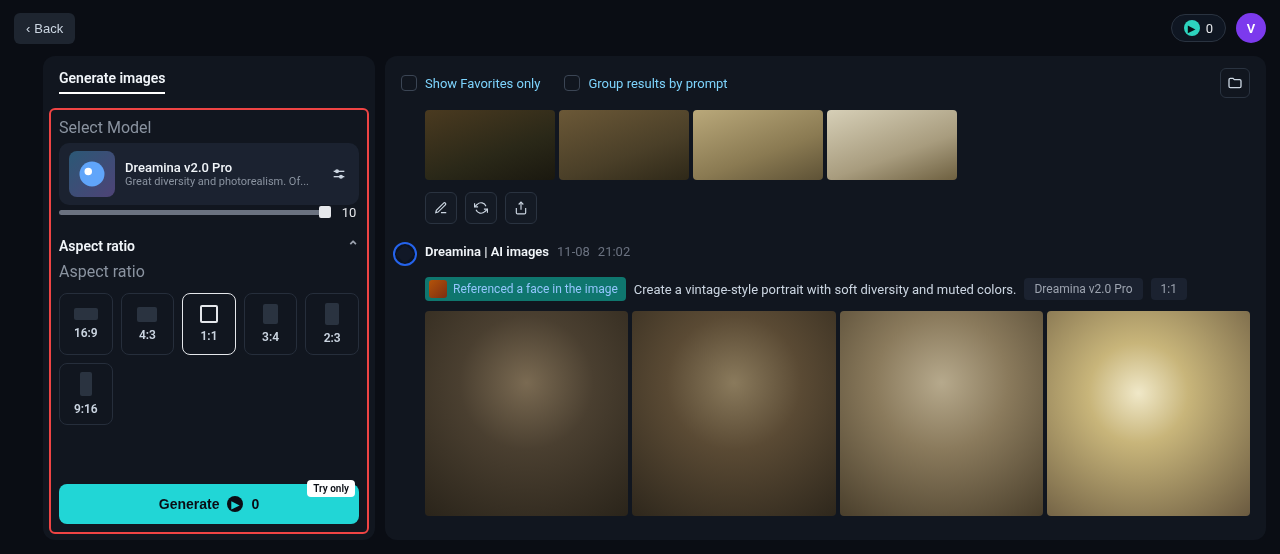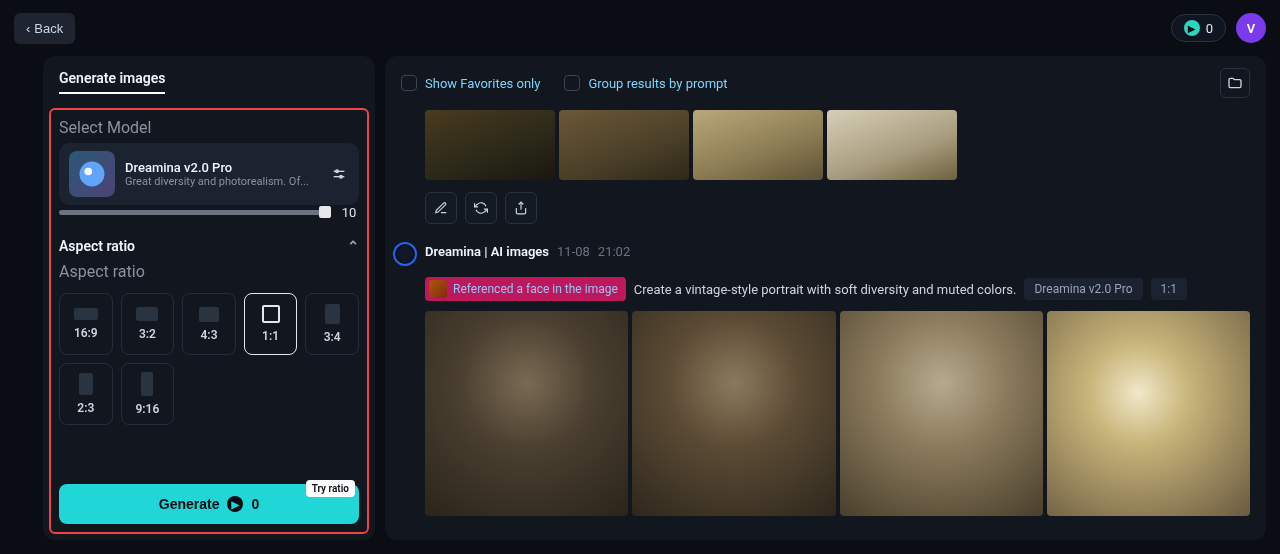--- a/index.html
+++ b/index.html
@@ -303,21 +303,21 @@
   }
   .group-marker-inner {
     width: 14px; height: 14px;
     background: #111827;
     transform: rotate(45deg);
     border-radius: 3px;
   }
   .group-title { color: #f1f5f9; font-weight: 600; }
   .group-meta { color: #6b7280; }
   .ref-chip {
-    background: #be185d;
+    background: #0f766e;
     border-radius: 4px;
     padding: 3px 8px 3px 4px;
     display: flex; align-items: center; gap: 6px;
   }
   .ref-thumb {
     width: 18px; height: 18px; border-radius: 3px;
     background: linear-gradient(135deg,#b45309,#7c2d12);
   }
   .ref-text { color: #93c5fd; font-size: 12px; }
   .prompt-text { color: #cbd5e1; }
@@ -390,24 +390,20 @@
         <span>Aspect ratio</span>
         <span class="chev">⌃</span>
       </div>
       <div class="sec-label">Aspect ratio</div>
       <div class="ratio-grid" id="ratio-grid">
           <div class="ratio-cell">
             <div class="shape" style="width: 24px; height: 12px;"></div>
             <div>16:9</div>
           </div>
           <div class="ratio-cell">
-            <div class="shape" style="width: 22px; height: 14px;"></div>
-            <div>3:2</div>
-          </div>
-          <div class="ratio-cell">
             <div class="shape" style="width: 20px; height: 15px;"></div>
             <div>4:3</div>
           </div>
           <div class="ratio-cell selected">
             <div class="shape" style="width: 18px; height: 18px;"></div>
             <div>1:1</div>
           </div>
           <div class="ratio-cell">
             <div class="shape" style="width: 15px; height: 20px;"></div>
             <div>3:4</div>
@@ -416,21 +412,21 @@
             <div class="shape" style="width: 14px; height: 22px;"></div>
             <div>2:3</div>
           </div>
           <div class="ratio-cell">
             <div class="shape" style="width: 12px; height: 24px;"></div>
             <div>9:16</div>
           </div>
         </div>
 
       <div class="generate-wrap">
-        <div class="try-free">Try ratio</div>
+        <div class="try-free">Try only</div>
         <button class="generate-btn">
           <span>Generate</span>
           <span class="gen-credit-icon">▶</span>
           <span>0</span>
         </button>
       </div>
     </div>
   </aside>
 
   <main class="main">

